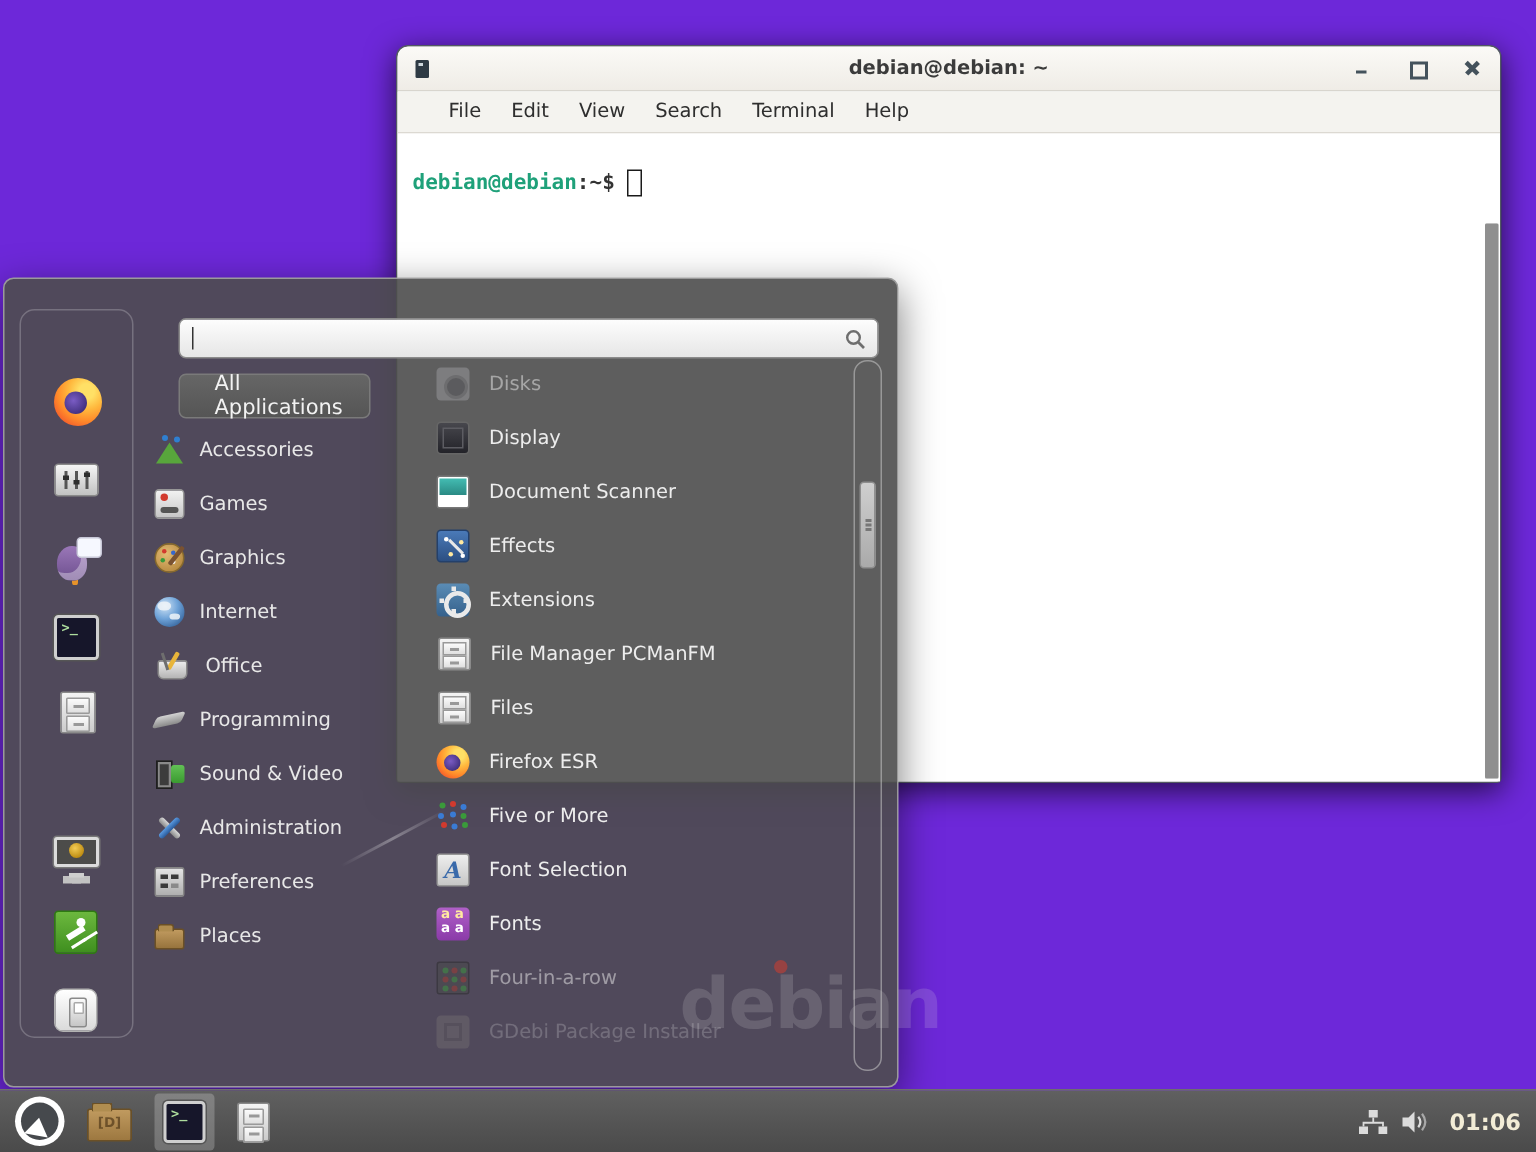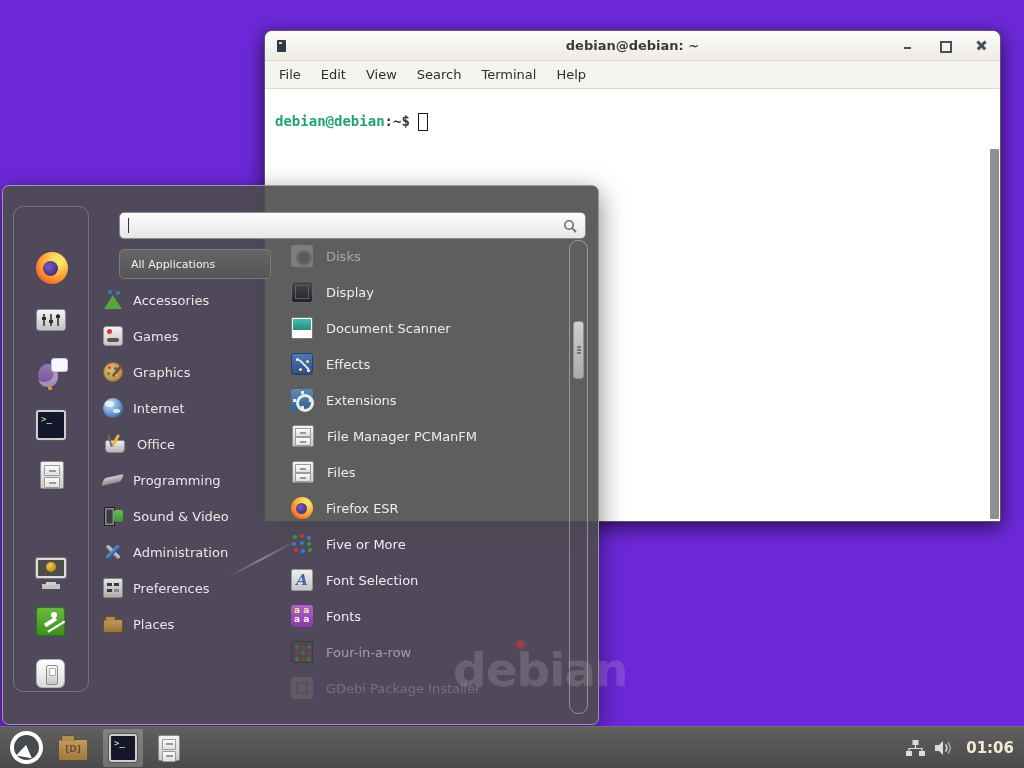--- a/index.html
+++ b/index.html
@@ -17,21 +17,21 @@
   .win-icon::after{ content:""; position:absolute; left:2px; top:2px; width:3px; height:2px; background:#cfd8dd; }
   .win-title { position:absolute; left:0; right:0; text-align:center; font-size:13px; font-weight:bold; color:#3b3b3b; }
   .win-controls { margin-left:auto; display:flex; gap:24px; align-items:center; z-index:2; }
   .wc { width:13px; height:13px; position:relative; cursor:default; }
   .wc-min::after { content:""; position:absolute; left:3px; bottom:3px; width:7px; height:2px; background:#44525c; }
   .wc-max::after { content:""; position:absolute; left:2px; top:2px; width:8px; height:8px; border:2px solid #44525c; }
   .wc-close::before,.wc-close::after { content:""; position:absolute; left:1px; top:5px; width:11px; height:2.5px; background:#44525c; }
   .wc-close::before { transform:rotate(45deg); }
   .wc-close::after { transform:rotate(-45deg); }
   .menubar { height:28px; background:#f4f3ef; border-bottom:1px solid #dcd9d2;
-    display:flex; align-items:center; padding-left:4px; }
+    display:flex; align-items:center; padding-left:24px; }
   .menubar span { font-size:13px; color:#2e2e2e; padding:4px 10px; }
   .term-content { position:relative; height:calc(492px - 60px); background:#ffffff; padding:24px 10px;
     font-family:"DejaVu Sans Mono","Liberation Mono",monospace; font-size:14px; }
   .prompt-user { color:#1fa17a; font-weight:bold; }
   .prompt-suffix { color:#333333; font-weight:bold; }
   .term-cursor { display:inline-block; width:10px; height:18px; border:1.5px solid #1a1a1a;
     margin-left:8px; vertical-align:middle; }
   .term-scrollbar { position:absolute; right:1px; top:60px; bottom:2px; width:9px; background:#e4e4e4; }
   .term-scroll-handle { position:absolute; left:0; top:0; width:9px; height:100%; background:#8f8f8f; border-radius:1px; }
 
@@ -52,23 +52,23 @@
   .fav-btn { position:absolute; left:22px; width:32px; height:32px; cursor:pointer; }
 
   
   .searchbox { position:absolute; left:116px; top:26px; width:467px; height:27px;
     background:linear-gradient(#fdfdfd,#e6e6e6); border:1px solid #8b8b8b; border-radius:5px;
     display:flex; align-items:center; padding:0 8px; }
   .searchbox input { flex:1; border:none; background:transparent; outline:none; font-size:13px; color:#222; }
   .caret { width:1px; height:15px; background:#333; margin-right:2px; }
 
   
-  .chip { position:absolute; left:116px; top:63px; width:152px; height:30px;
+  .chip { position:absolute; left:116px; top:63px; width:128px; height:30px;
     background:linear-gradient(#666666,#555555); border:1px solid #7a7a7a; border-radius:5px;
-    display:flex; align-items:center; padding-left:11px; font-size:11px; color:#f2f2f2; cursor:pointer; }
+    display:flex; align-items:center; padding-left:23px; font-size:14px; color:#f2f2f2; cursor:pointer; }
   .cats { position:absolute; left:100px; top:96px; width:165px; }
   .cat-row { height:36px; display:flex; align-items:center; gap:10px; cursor:pointer; }
   .cat-row span.lbl { font-size:13px; color:#e8e8e8; }
   .cicon { width:20px; height:20px; position:relative; flex:0 0 20px; }
 
   
   .apps { position:absolute; left:288px; top:52px; width:275px; }
   .app-row { height:36px; display:flex; align-items:center; gap:13px; cursor:pointer; }
   .app-row span.lbl { font-size:13px; color:#ededed; }
   .app-row.dim { opacity:.5; }

